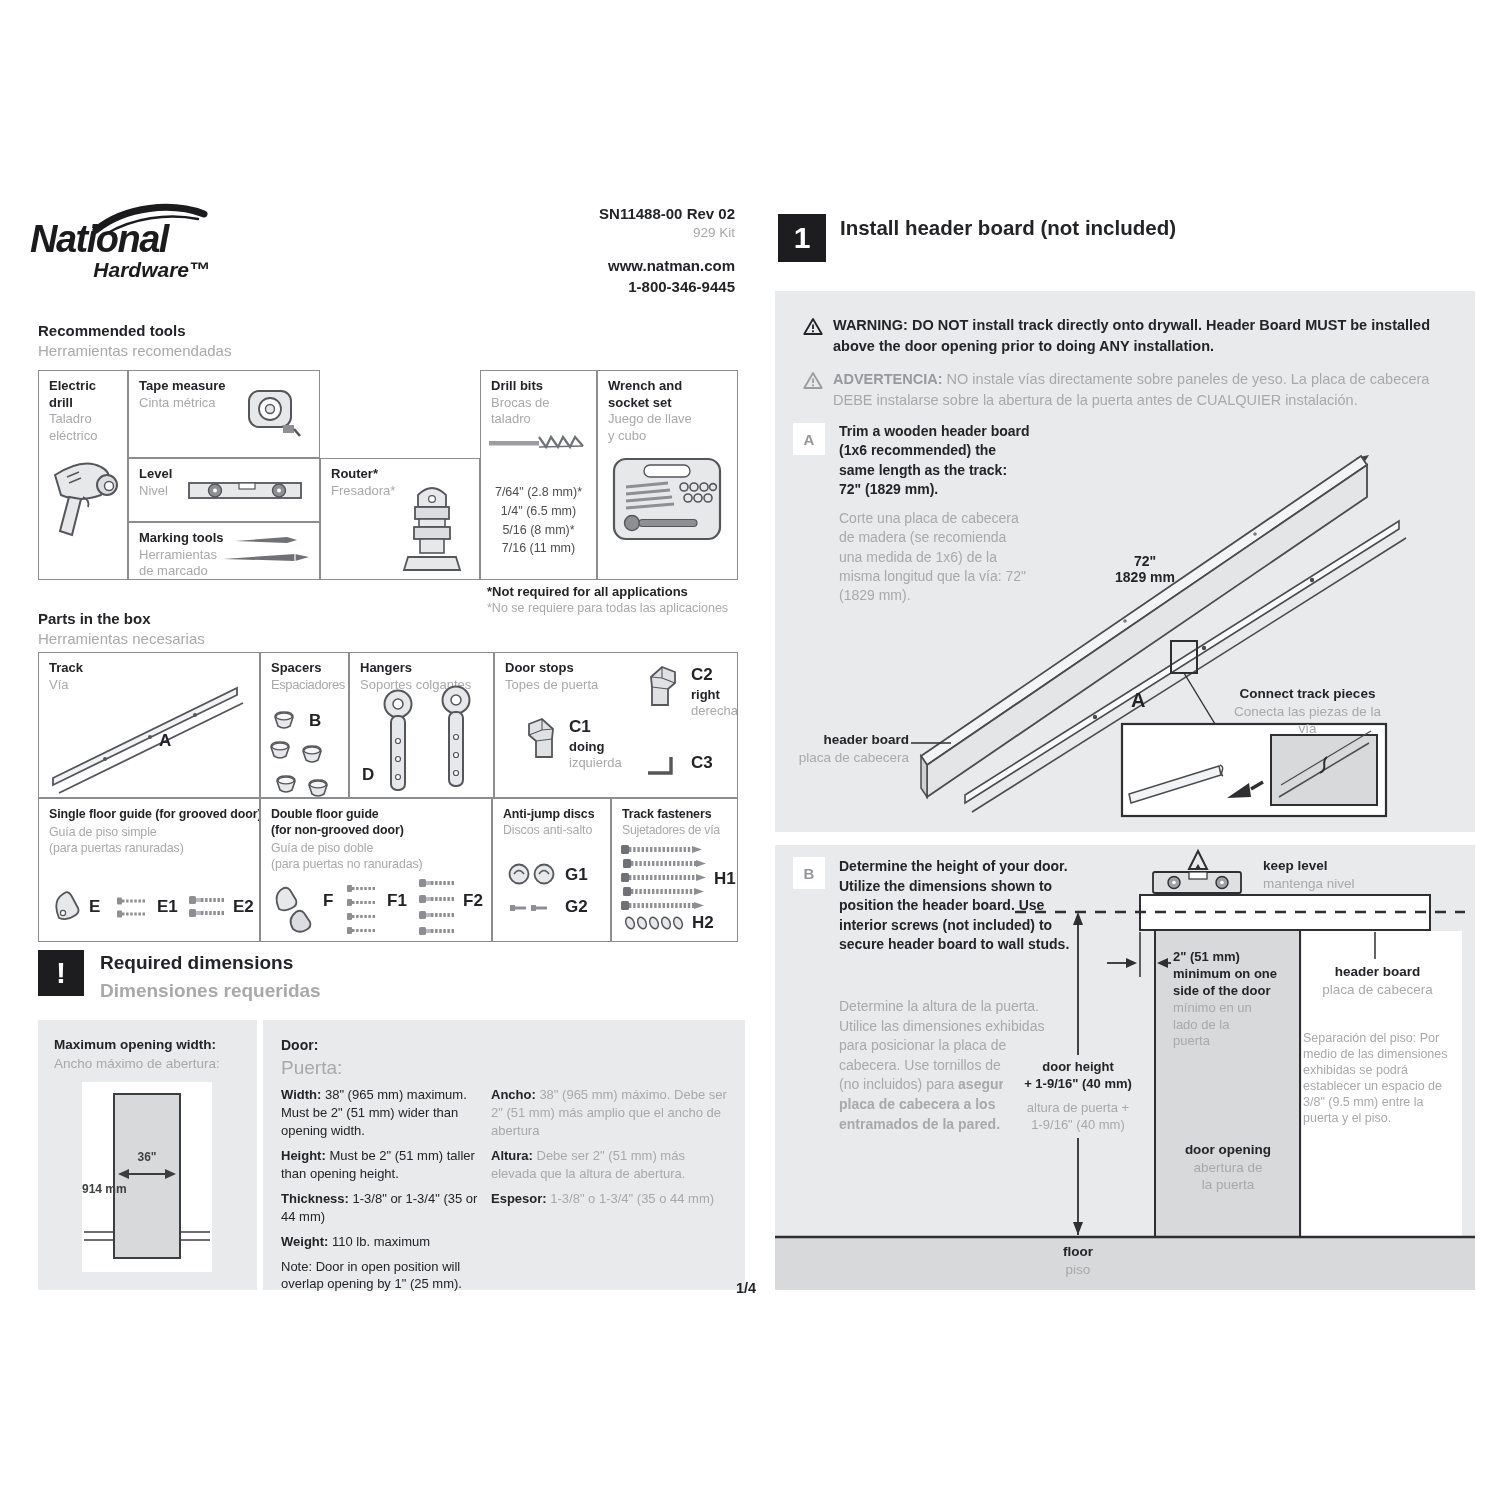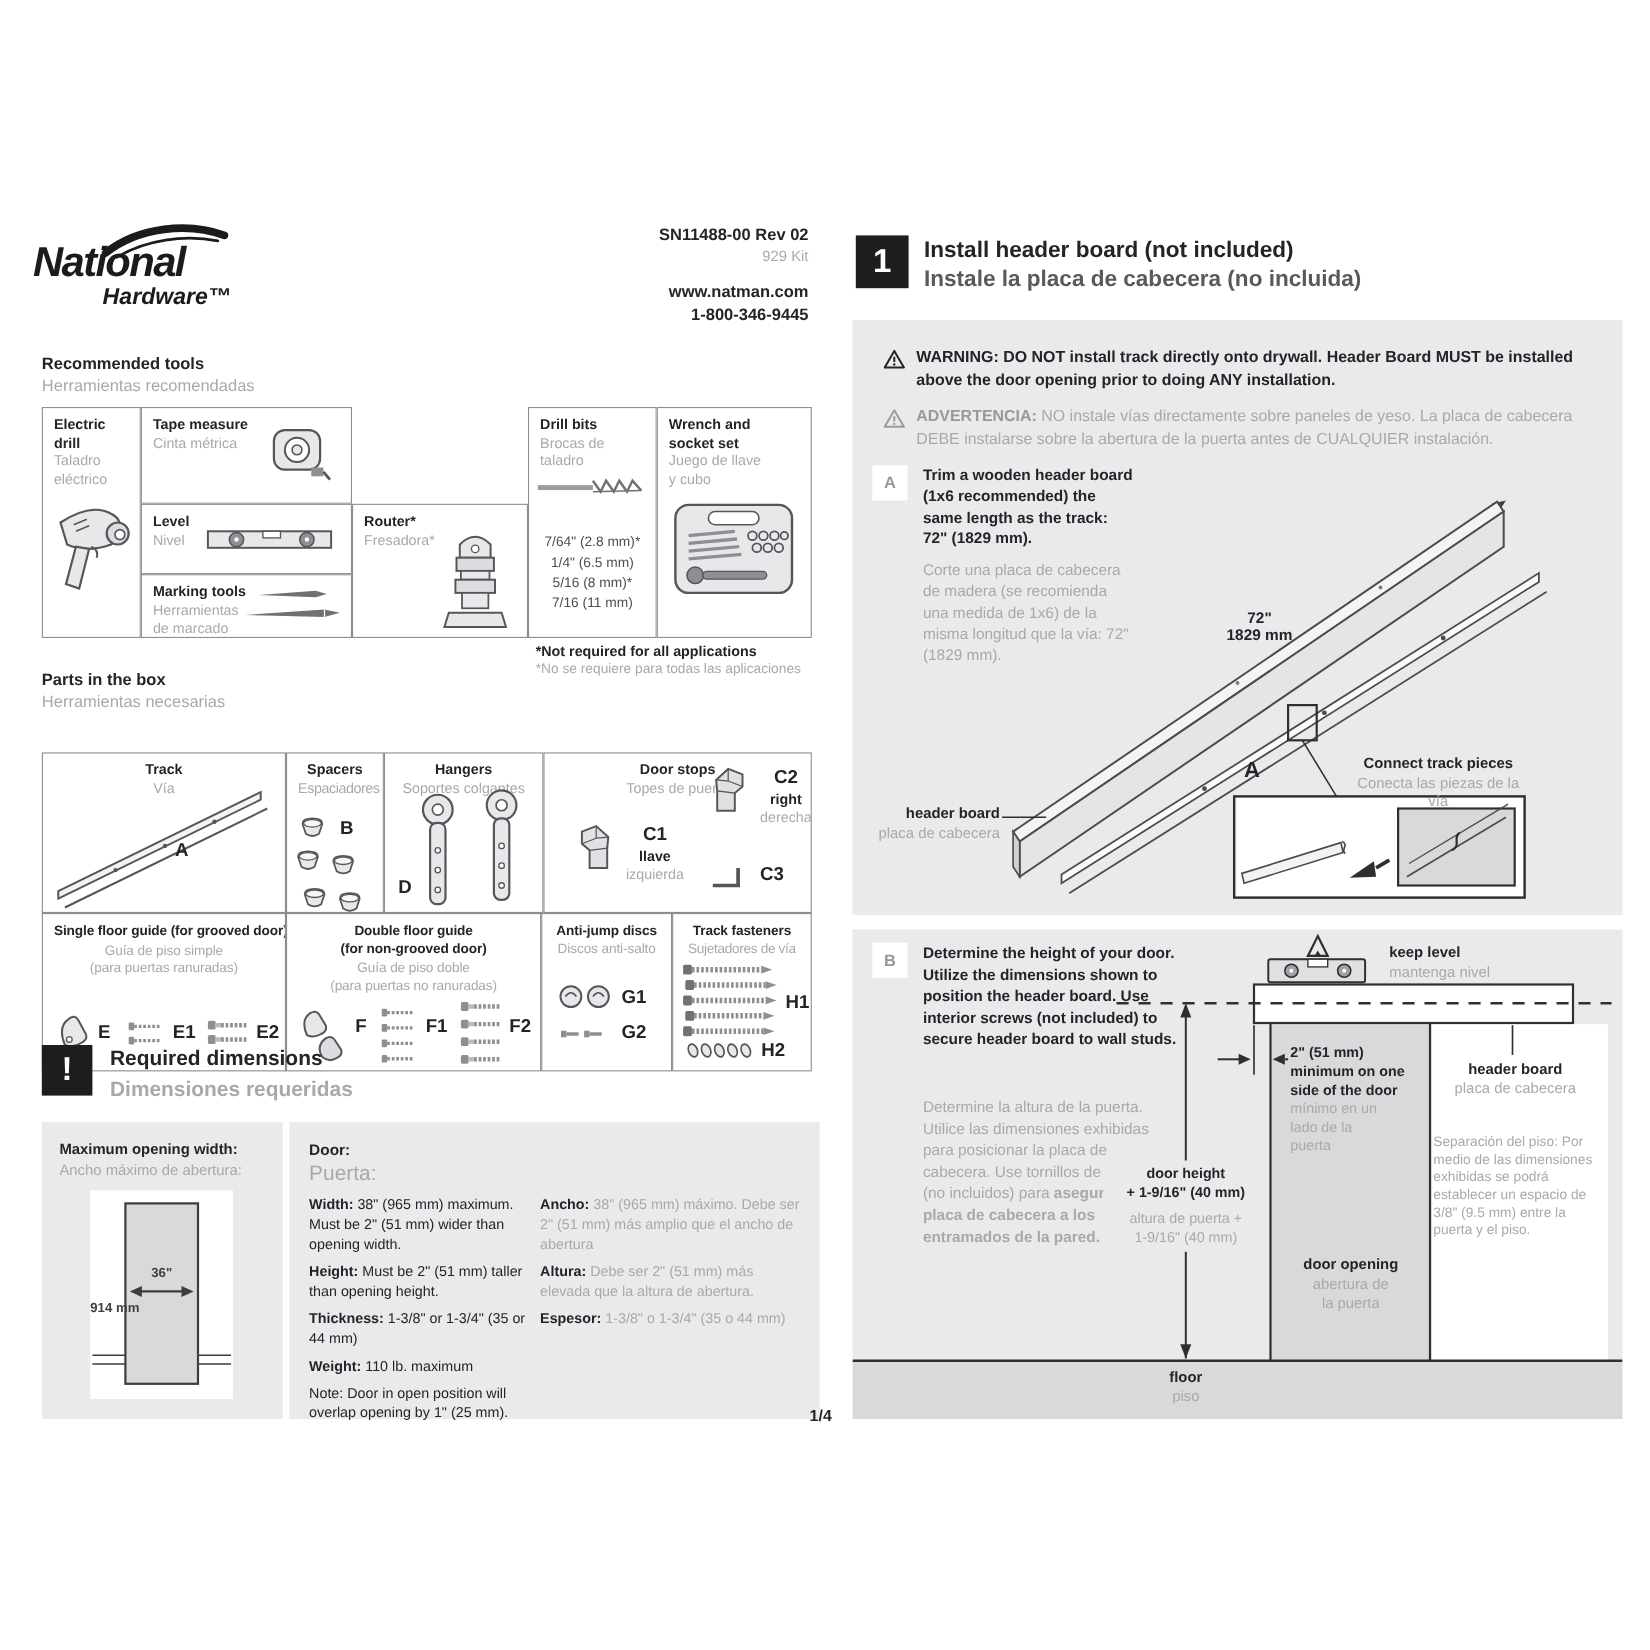--- a/index.html
+++ b/index.html
@@ -158,21 +158,21 @@
       </svg>
     </div>
   </div>
 
   <div class="abs" style="left:487px;top:584px;font-size:13px;font-weight:700;">*Not required for all applications</div>
   <div class="abs es" style="left:487px;top:601px;font-size:12.5px;">*No se requiere para todas las aplicaciones</div>
 
   <div class="abs" style="left:38px;top:610px;font-size:15px;font-weight:700;">Parts in the box</div>
   <div class="abs es" style="left:38px;top:630px;font-size:15px;">Herramientas necesarias</div>
 
-  <div class="abs" style="left:38px;top:684px;width:822px;height:290px;text-align:center;">
+  <div class="abs" style="left:38px;top:652px;width:822px;height:290px;">
 
     <div class="pcell" style="left:0;top:0;width:222px;height:146px;">
       <div class="tn">Track</div>
       <div class="ts">Vía</div>
       <svg class="abs" style="left:6px;top:28px;" width="208" height="115" viewBox="0 0 208 115">
         <polygon points="8,104 192,14 192,7 8,97" fill="#f2f3f4" stroke="#55565a" stroke-width="1.8"></polygon>
         <line x1="14" y1="112" x2="198" y2="22" stroke="#55565a" stroke-width="1.8"></line>
         <circle cx="60" cy="78" r="2" fill="#55565a"></circle>
           <circle cx="105" cy="56" r="2" fill="#55565a"></circle>
           <circle cx="150" cy="34" r="2" fill="#55565a"></circle>
@@ -241,21 +241,21 @@
         <div class="letterBig" style="position:static;">C2</div>
         <div style="font-size:13px;font-weight:700;margin-top:2px;">right</div>
         <div class="es" style="font-size:13px;margin-top:1px;">derecha</div>
       </div>
       <svg class="abs" style="left:28px;top:62px;" width="36" height="46" viewBox="0 0 36 46">
         <path d="M30 14 L19 4 L6 9 L6 20 L13 26 L13 42 L29 42 L29 24 Z" fill="#e0e1e3" stroke="#55565a" stroke-width="1.8"></path>
         <path d="M19 4 L19 15 L30 14 M19 15 L6 20 M29 24 L13 26" fill="none" stroke="#55565a" stroke-width="1.1"></path>
       </svg>
       <div class="abs" style="left:74px;top:64px;">
         <div class="letterBig" style="position:static;">C1</div>
-        <div style="font-size:13px;font-weight:700;margin-top:2px;">llave</div>
+        <div style="font-size:13px;font-weight:700;margin-top:2px;">doing</div>
         <div class="es" style="font-size:13px;margin-top:1px;">izquierda</div>
       </div>
       <svg class="abs" style="left:150px;top:100px;" width="36" height="26" viewBox="0 0 36 26">
         <path d="M3 20 L26 20 L26 4" fill="none" stroke="#55565a" stroke-width="3.4"></path>
       </svg>
       <span class="letterBig" style="left:196px;top:100px;">C3</span>
     </div>
 
     <div class="pcell" style="left:0;top:146px;width:222px;height:144px;">
       <div class="tn2" style="white-space:nowrap;">Single floor guide (for grooved door)</div>
@@ -439,21 +439,20 @@
       <div><span class="b" style="color:#232427;">Ancho:</span><span> 38" (965 mm) máximo. Debe ser 2" (51 mm) más amplio que el ancho de abertura</span></div>
       <div style="margin-top:7px;"><span class="b" style="color:#232427;">Altura:</span><span> Debe ser 2" (51 mm) más elevada que la altura de abertura.</span></div>
       <div style="margin-top:7px;"><span class="b" style="color:#232427;">Espesor:</span><span> 1-3/8" o 1-3/4" (35 o 44 mm)</span></div>
     </div>
   </div>
 
   <div class="blackbox" style="left:778px;top:214px;width:48px;height:48px;font-size:30px;">
     <span>1</span>
   </div>
   <div class="abs" style="left:840px;top:216px;font-size:20.5px;font-weight:700;">Install header board (not included)</div>
-  <div class="abs" style="left:840px;top:242px;font-size:20.5px;font-weight:700;color:#595a5e;">Instale la placa de cabecera (no incluida)</div>
 
   <div class="graypanel" style="left:775px;top:291px;width:700px;height:541px;">
 
     <span class="abs" style="left:28px;top:26px;color:#232427;">
       <svg width="20" height="19" viewBox="0 0 24 22">
           <path d="M12 2 L22.5 20 L1.5 20 Z" fill="none" stroke="currentColor" stroke-width="2.2" stroke-linejoin="round"></path>
           <line x1="12" y1="8.5" x2="12" y2="14" stroke="currentColor" stroke-width="2.2"></line>
           <circle cx="12" cy="16.8" r="1.3" fill="currentColor"></circle>
         </svg>
     </span>

